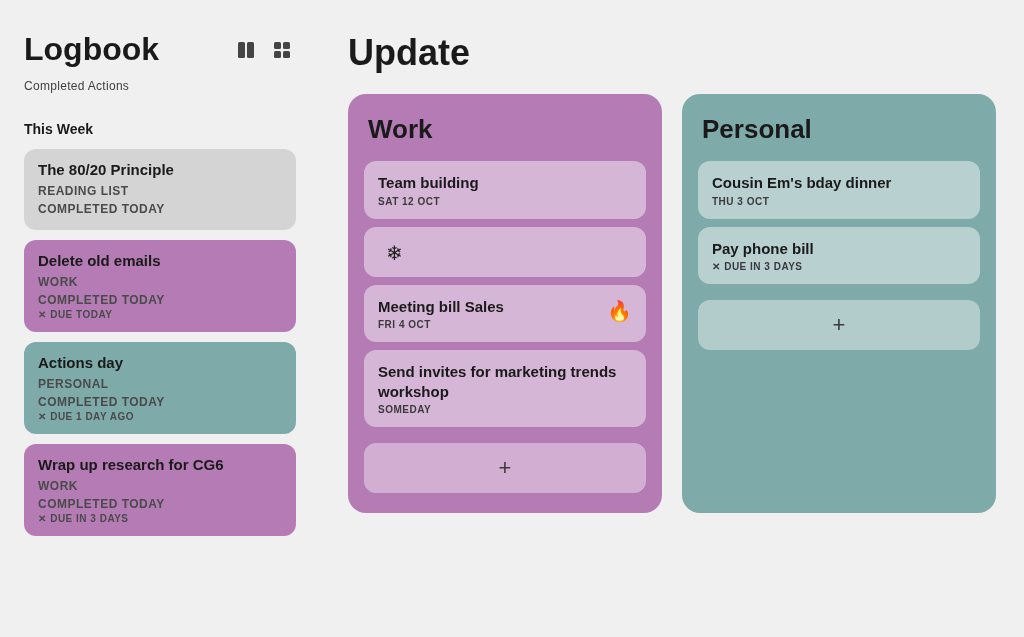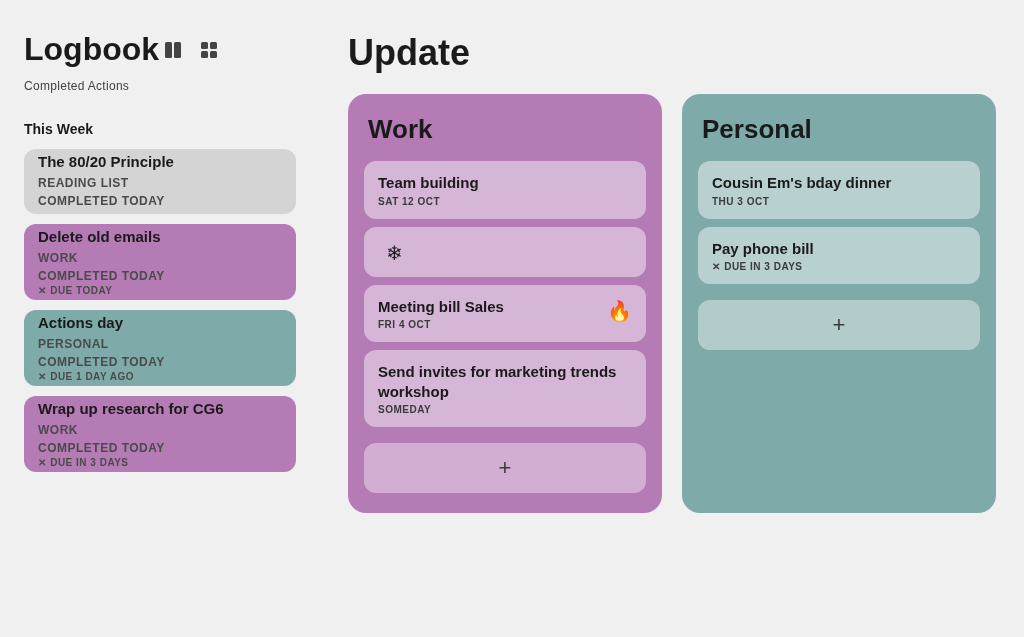--- a/index.html
+++ b/index.html
@@ -46,34 +46,35 @@
       display: flex;
       align-items: center;
       justify-content: center;
       cursor: pointer;
       font-size: 18px;
       color: #555;
     }
 
     .header-row {
       display: flex;
+      justify-content: space-between;
       align-items: flex-start;
     }
 
     .section-title {
       font-size: 14px;
       font-weight: 700;
       color: #1a1a1a;
       margin-top: 28px;
       margin-bottom: 12px;
     }
 
     .task-card {
       border-radius: 12px;
-      padding: 4px 14px;
+      padding: 12px 14px;
       margin-bottom: 10px;
       cursor: pointer;
     }
 
     .task-card.gray { background: #d4d4d4; }
     .task-card.purple { background: #b57bb5; }
     .task-card.teal { background: #7faaaa; }
 
     .task-title {
       font-size: 15px;

